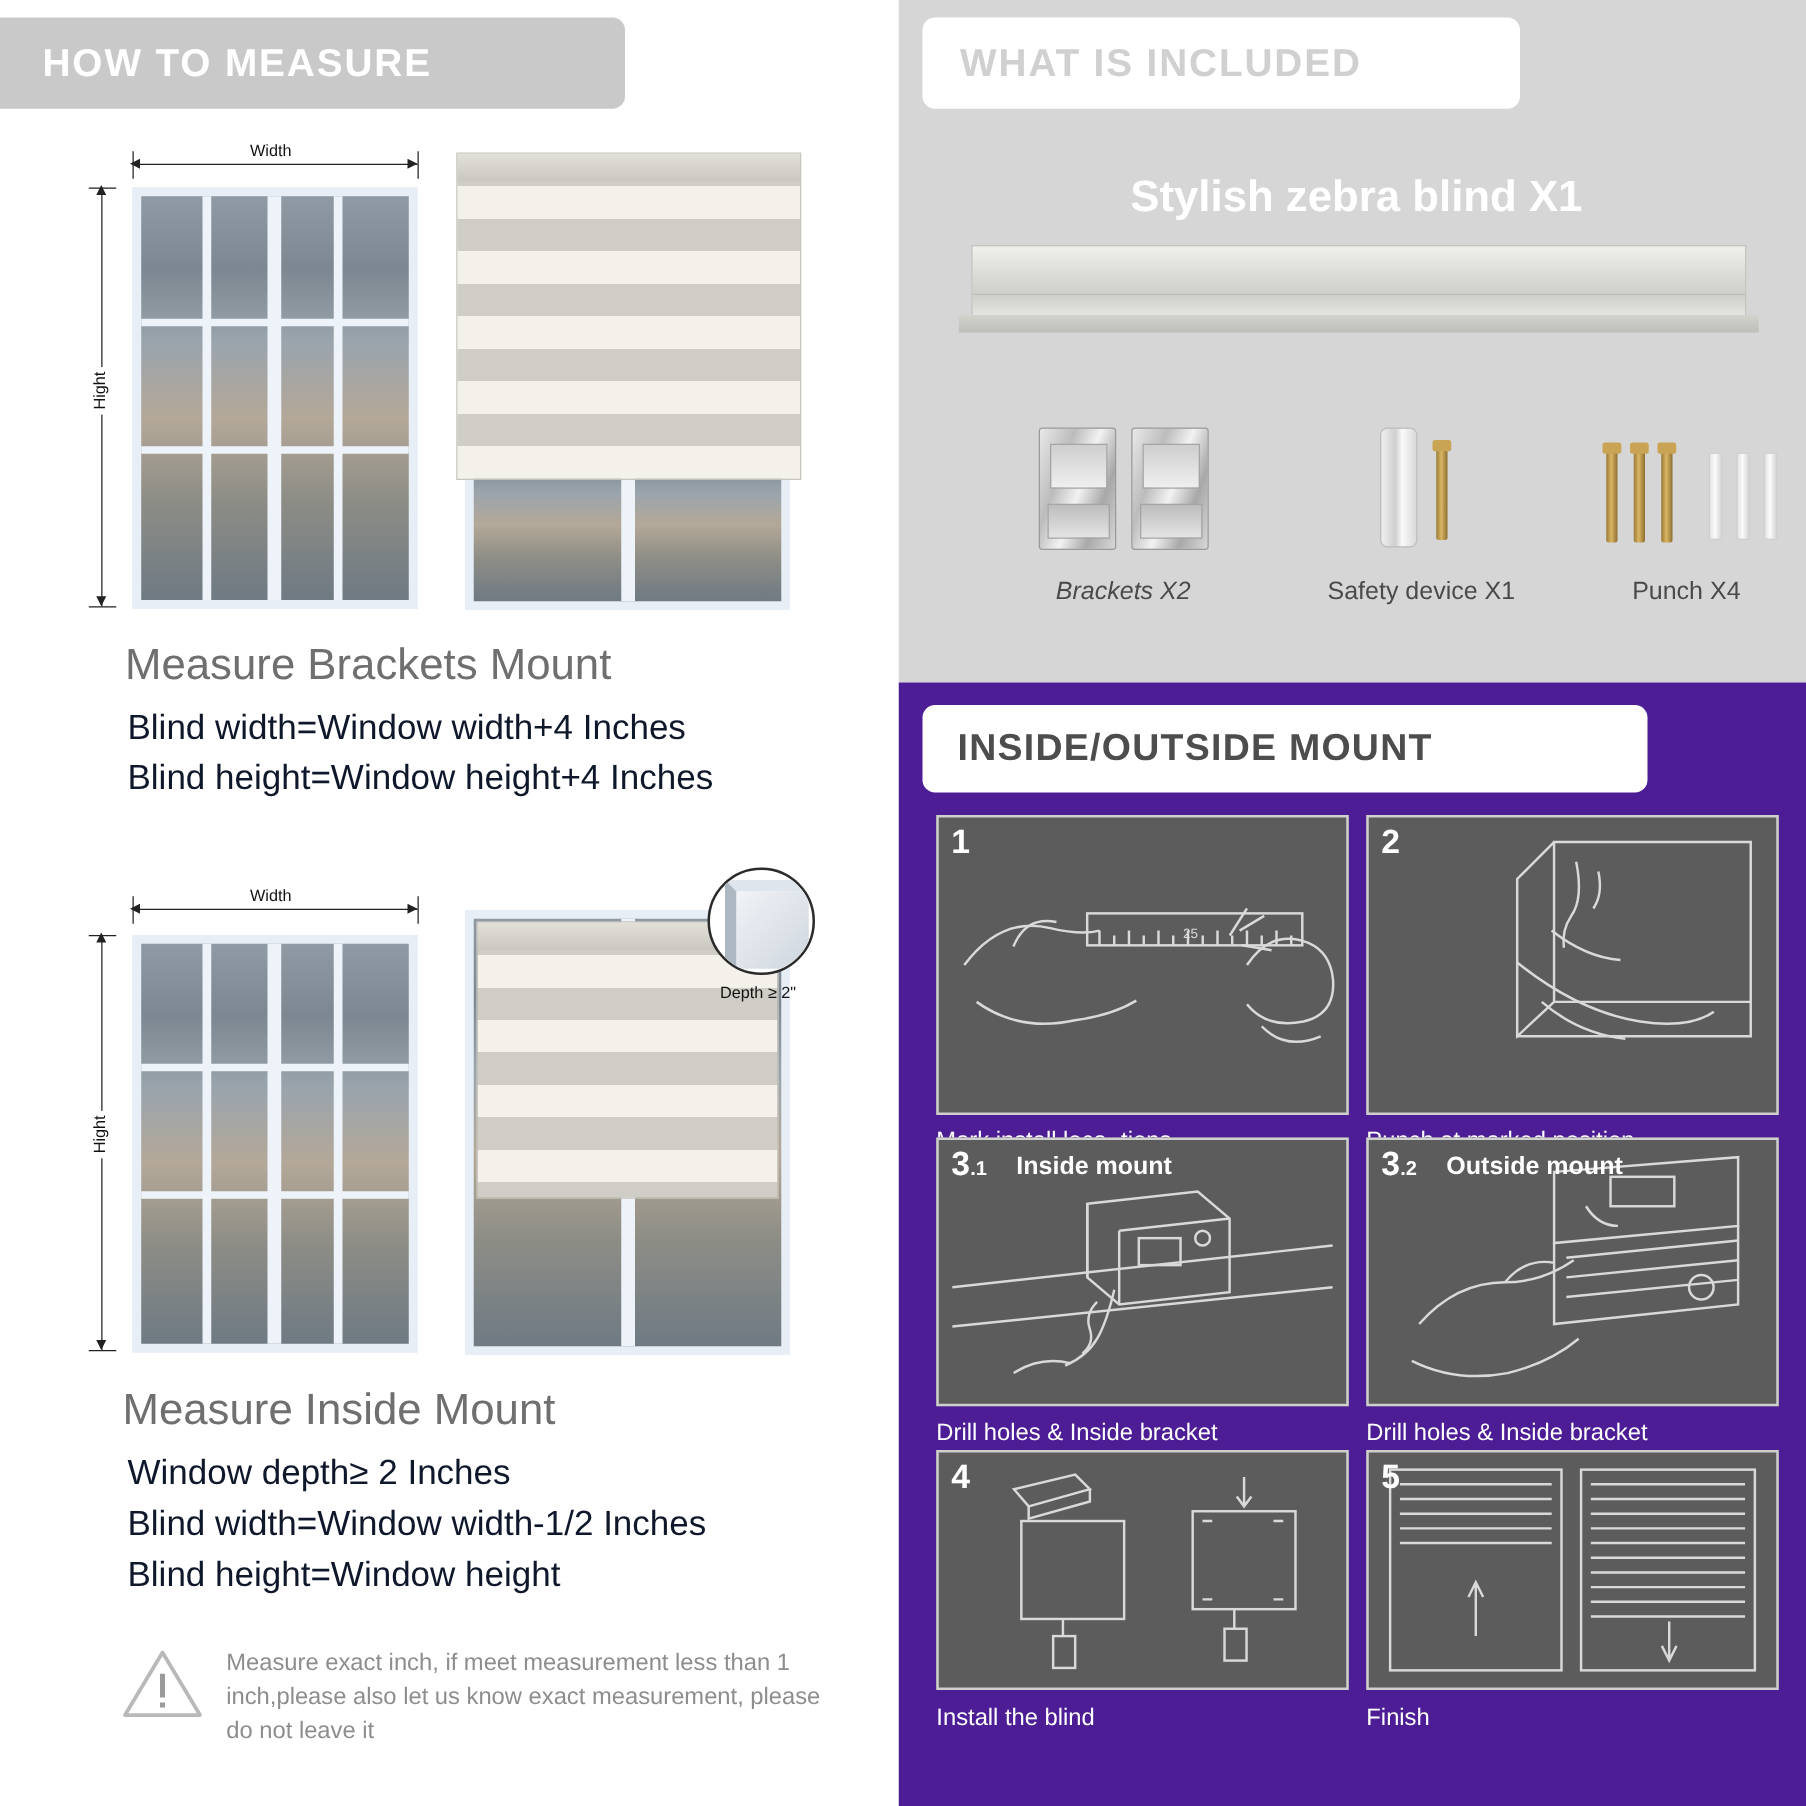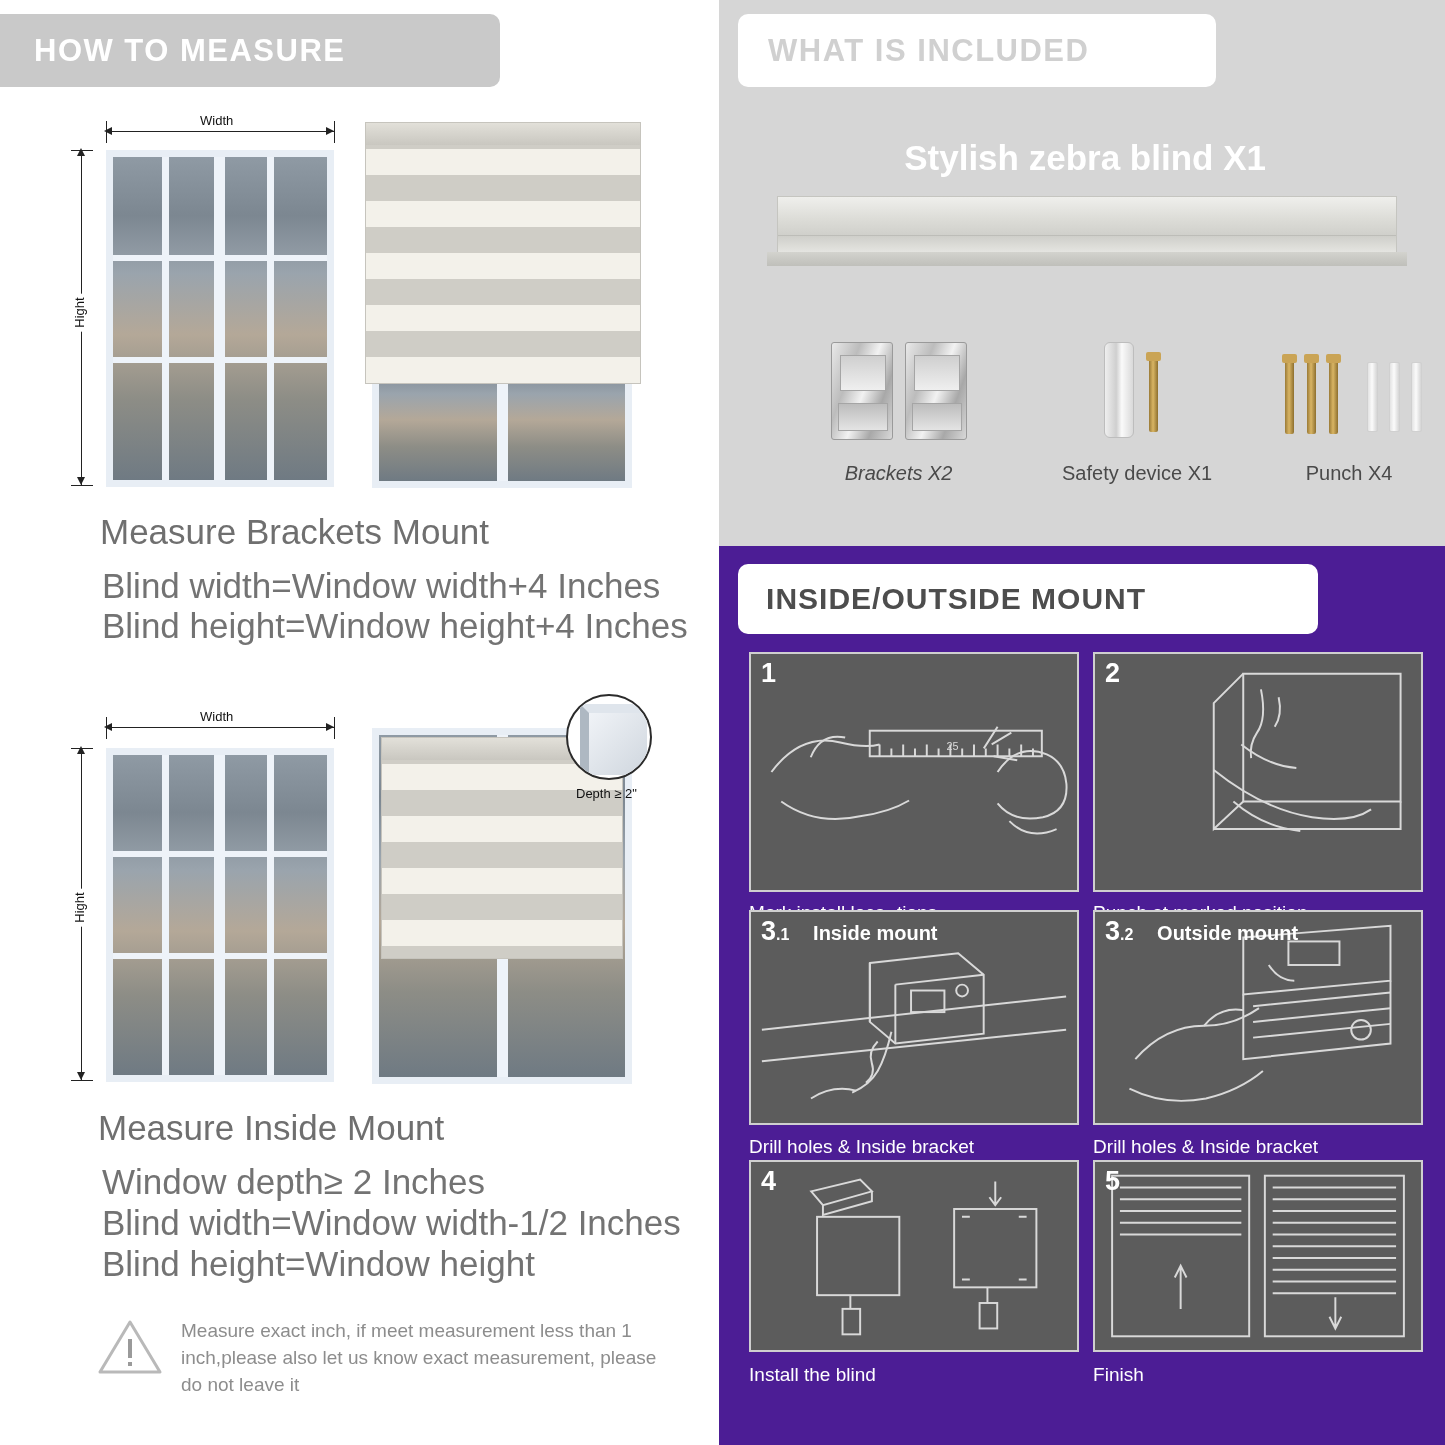--- a/index.html
+++ b/index.html
@@ -71,21 +71,21 @@
   .arrow-l{border-right:8px solid #222;}
   .arrow-r{border-left:8px solid #222;}
   .arrow-u,.arrow-d{position:absolute;width:0;height:0;border-left:4px solid transparent;border-right:4px solid transparent;}
   .arrow-u{border-bottom:8px solid #222;}
   .arrow-d{border-top:8px solid #222;}
 
   .sec-title{
     position:absolute;font-size:35px;color:#6f6f6f;font-weight:normal;
   }
   .sec-line{
-    position:absolute;font-size:35px;color:#737373;
+    position:absolute;font-size:28px;color:#0f172a;
   }
 
   .depth-callout{
     position:absolute;width:82px;height:82px;border-radius:50%;
     border:2px solid #2b2b2b;overflow:hidden;background:#fff;
   }
   .depth-callout .inner{
     position:absolute;left:12px;top:8px;width:58px;height:62px;
     border-left:9px solid #aeb8c2;border-top:9px solid #dfe5ec;
     background:linear-gradient(135deg,#f0f3f7,#cfd6de);

